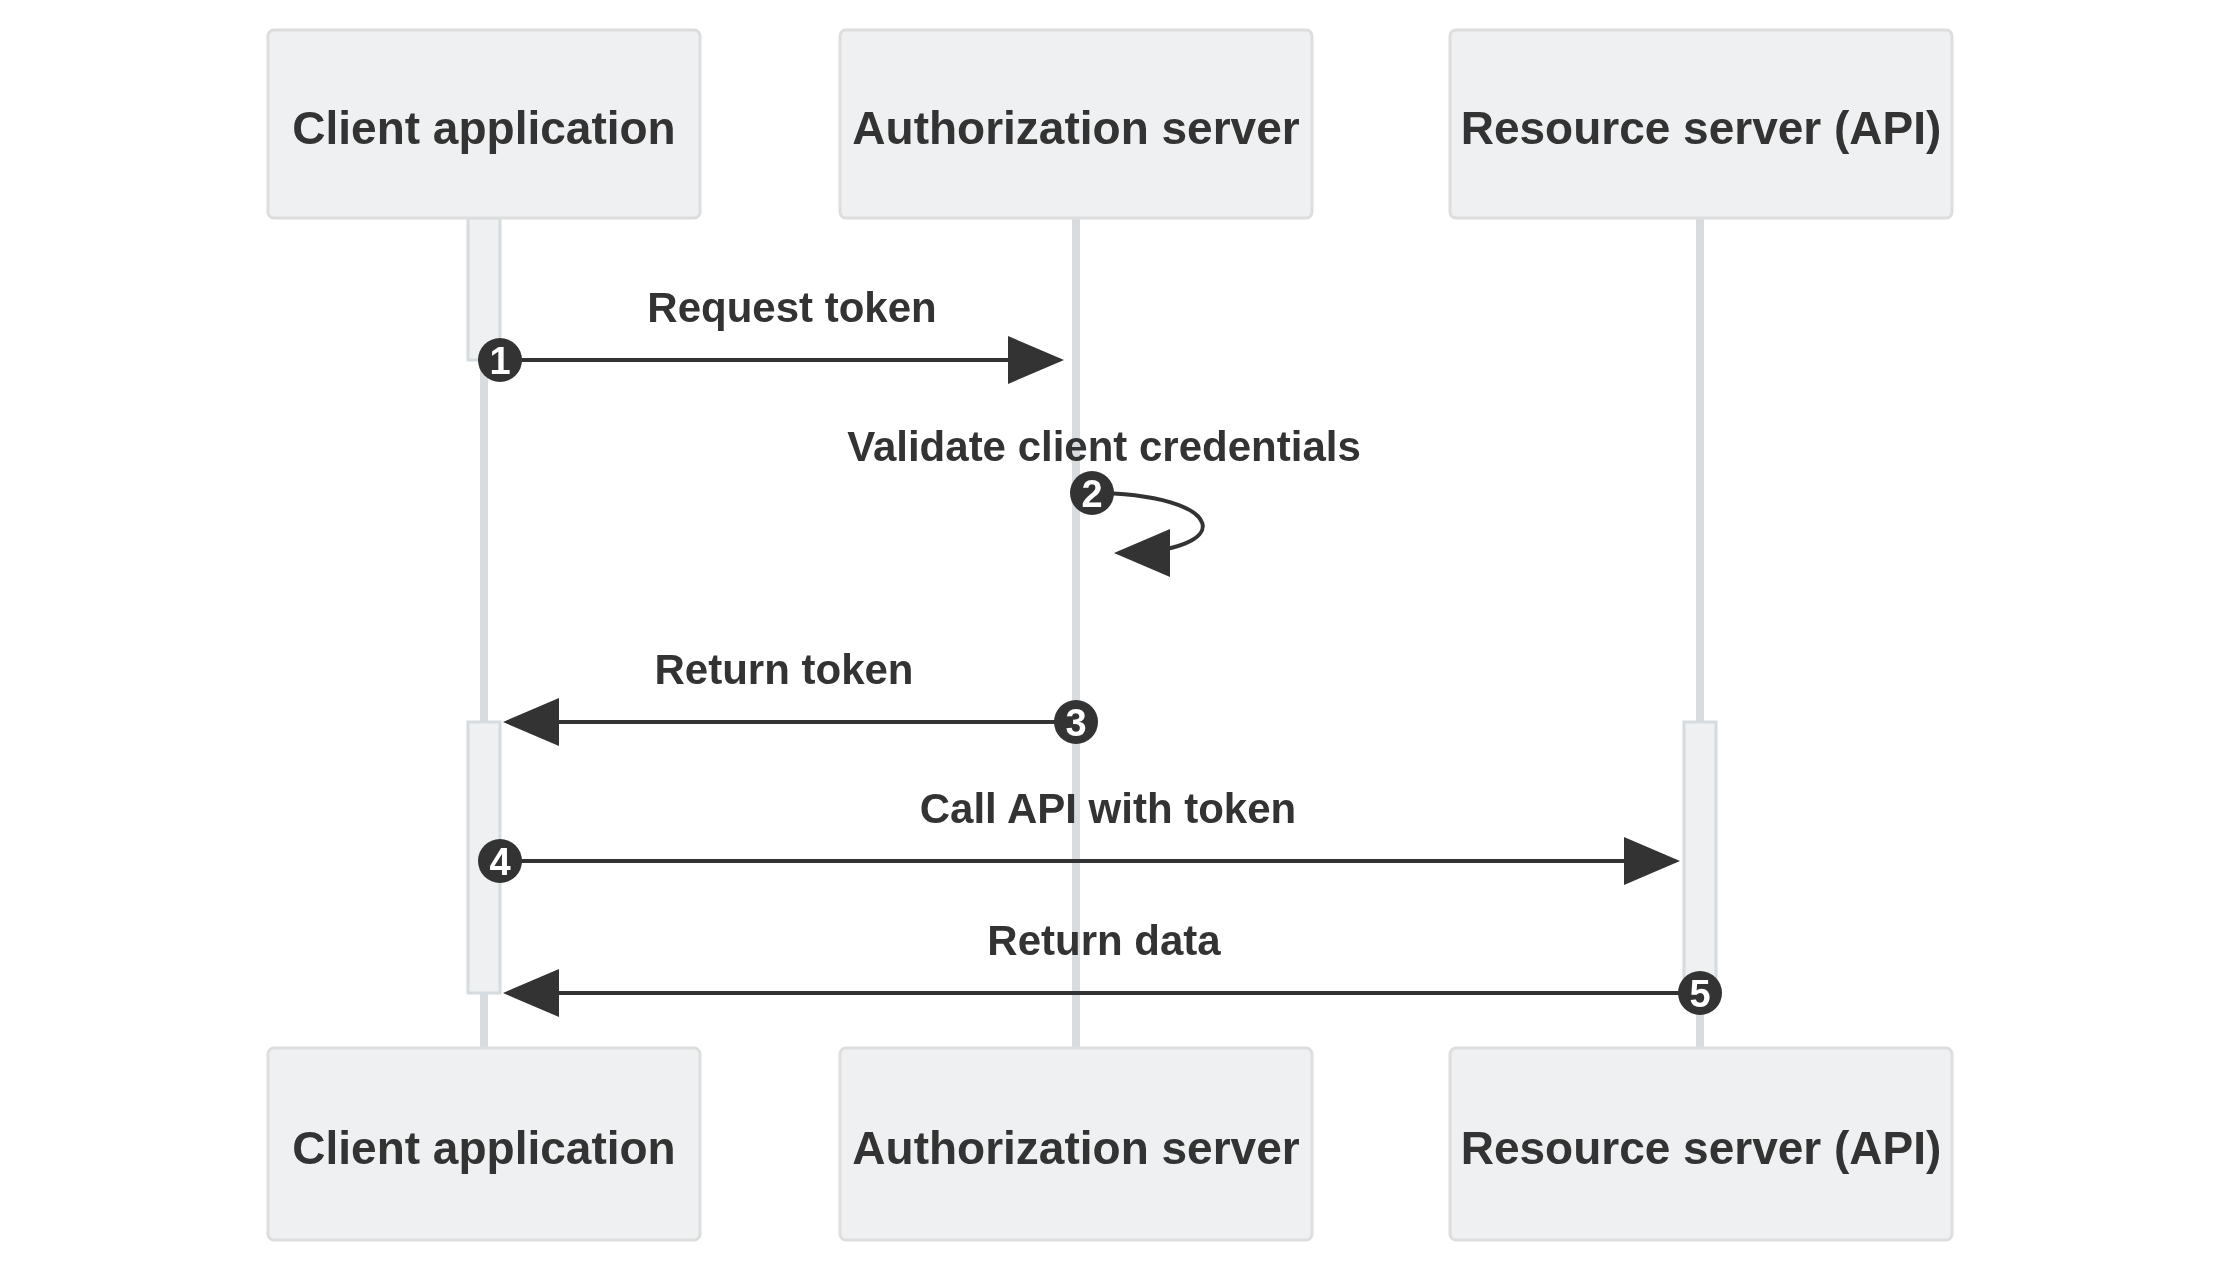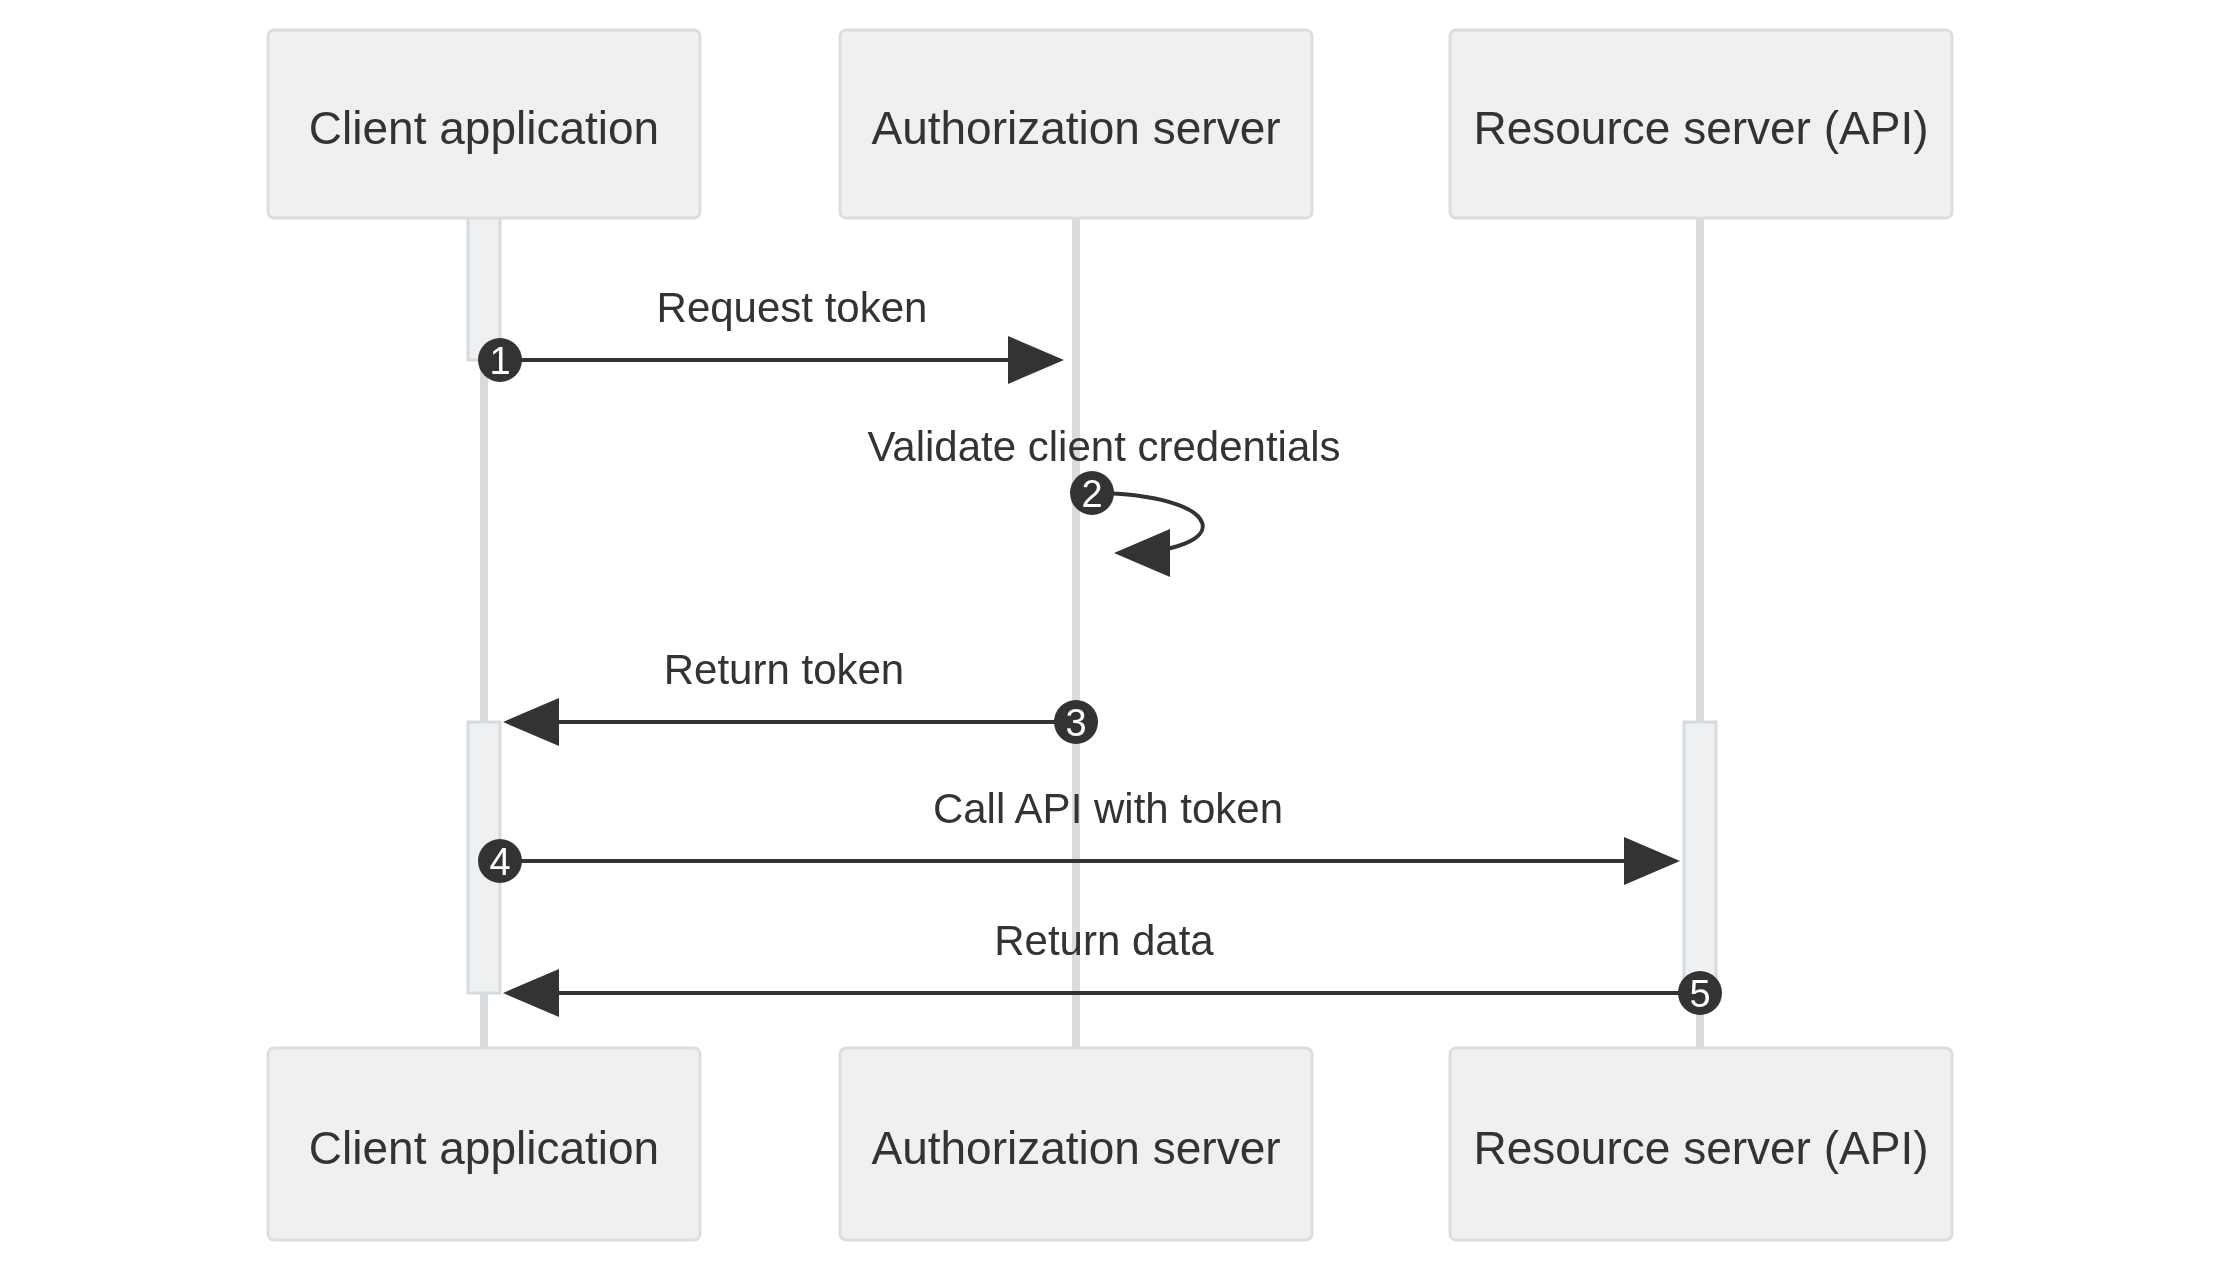--- a/index.html
+++ b/index.html
@@ -10,20 +10,21 @@
   }
   body {
     font-family: "Liberation Sans", sans-serif;
   }
   #diagram-root {
     position: relative;
     width: 2188px;
     height: 1267px;
     background: #ffffff;
     overflow: hidden;
+    font-weight: bold;
   }
   #diagram-svg {
     position: absolute;
     top: 0;
     left: 0;
     width: 2219px;
     height: 1267px;
     display: block;
   }
   .participant-label {

